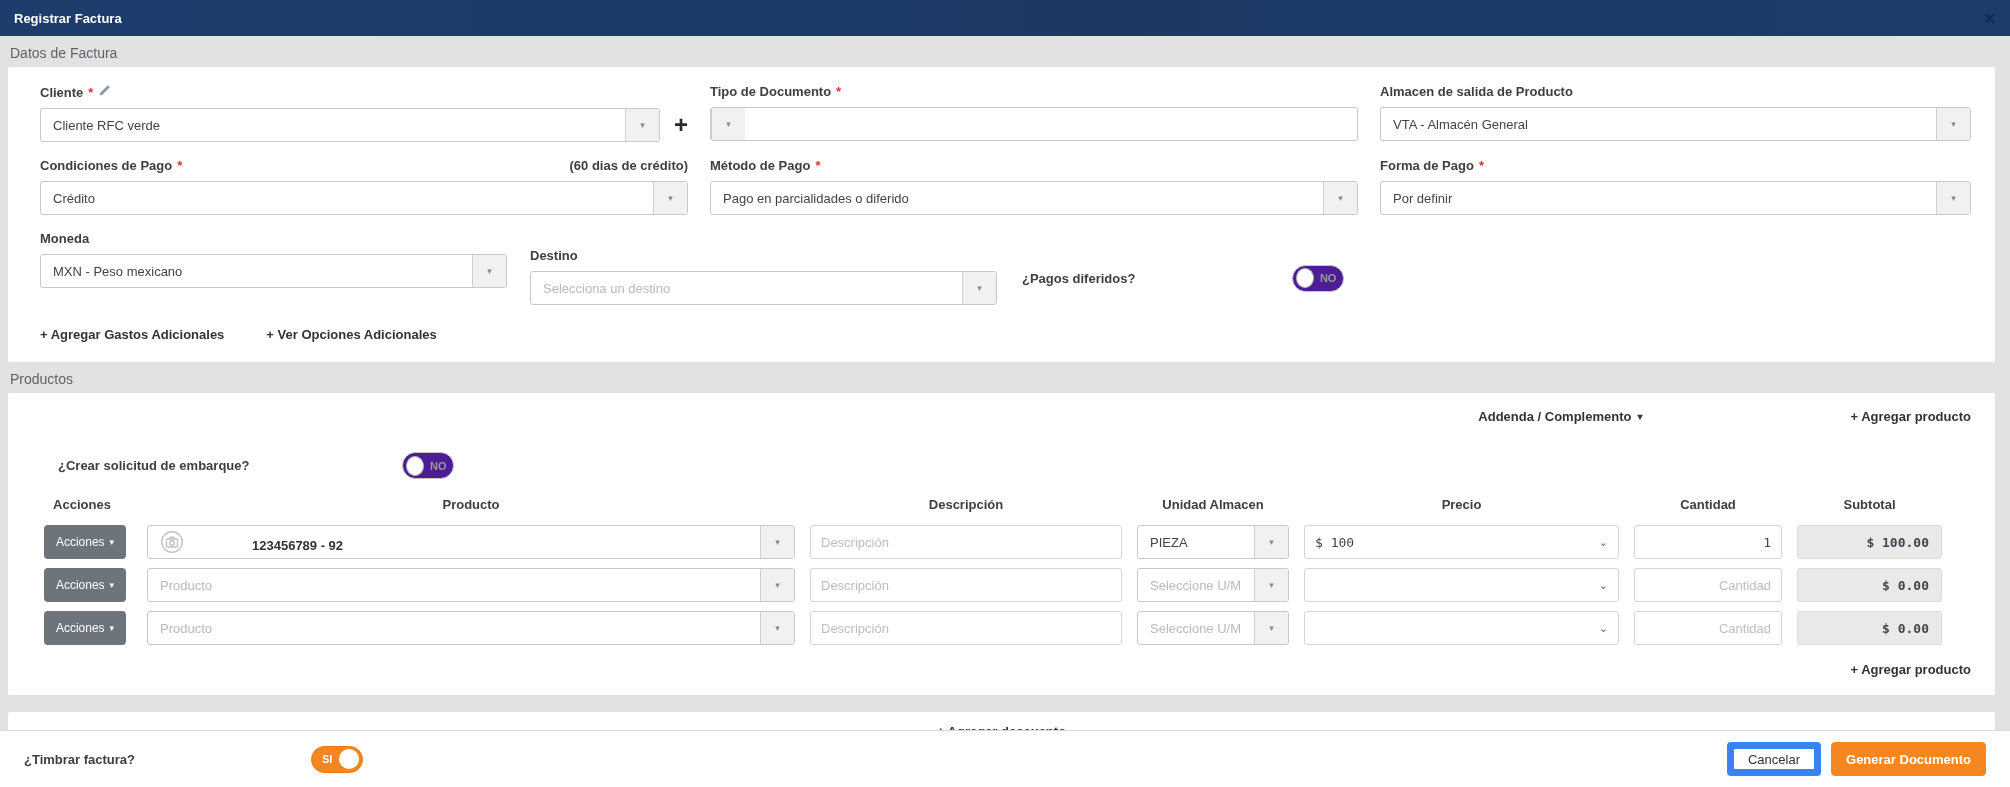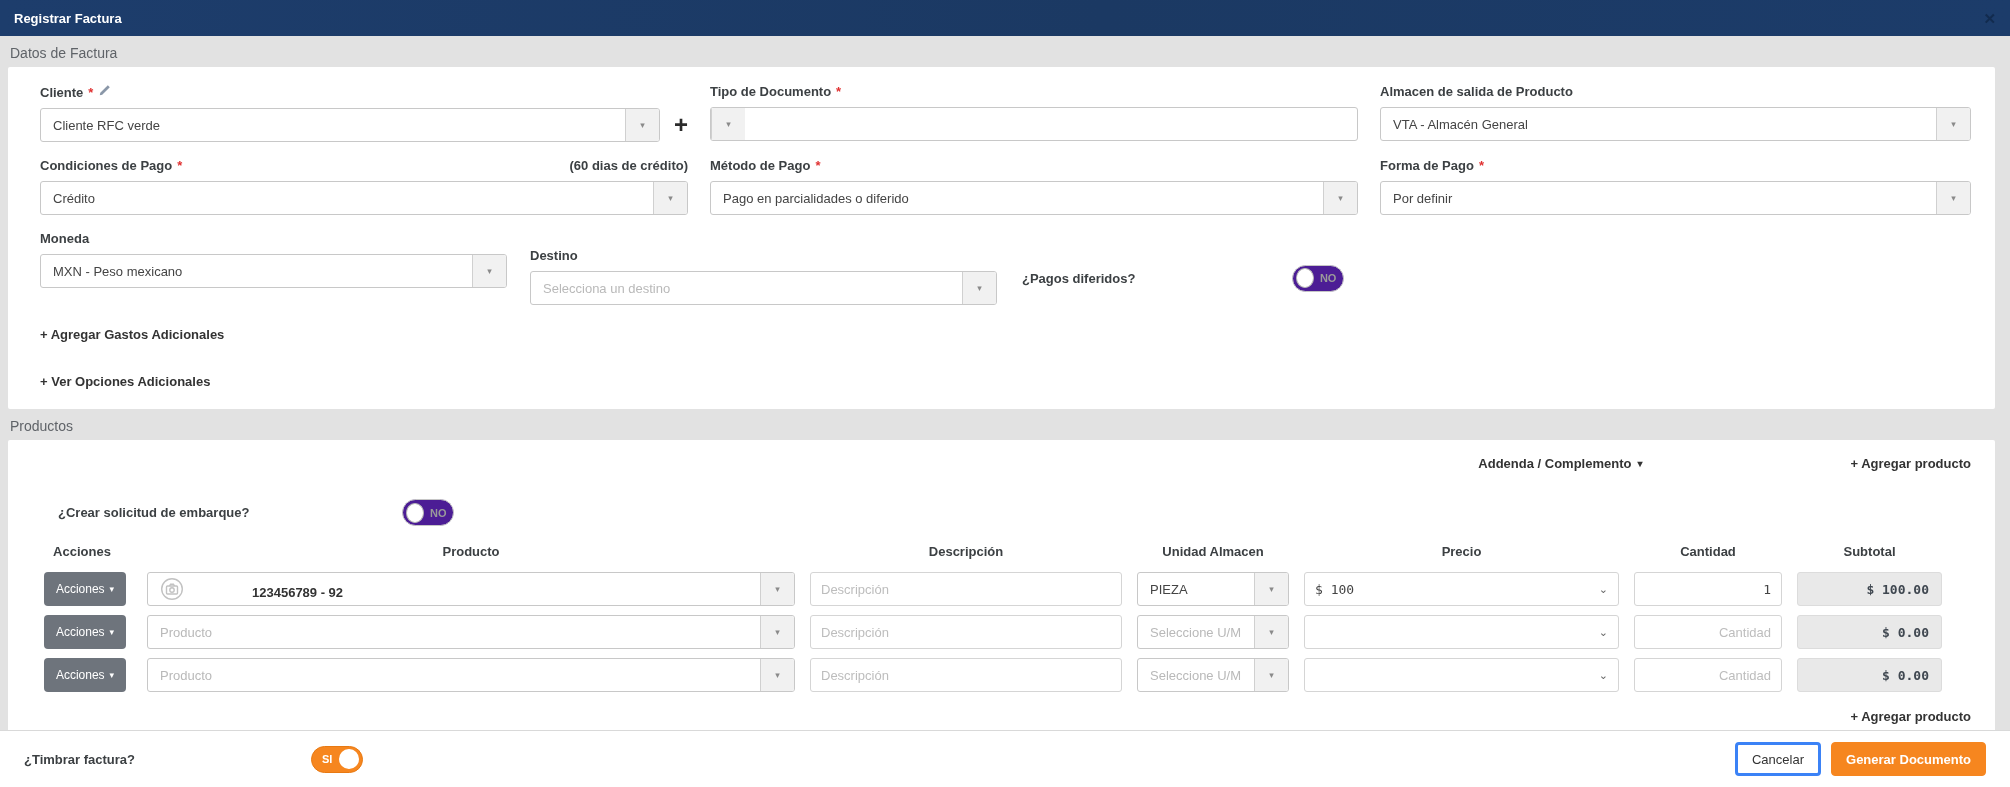--- a/index.html
+++ b/index.html
@@ -75,21 +75,21 @@
   .cliente-row { display: flex; align-items: center; gap: 14px; }
   .cliente-row .sel2 { flex: 1; }
   .plus-btn { font-size: 24px; font-weight: bold; color: #2b2b2b; cursor: pointer; line-height: 1; }
   .label-split { display: flex; justify-content: space-between; }
   .row3 { display: flex; margin-top: 16px; }
   .moneda-block { width: 467px; }
   .destino-block { width: 467px; margin-left: 23px; margin-top: 17px; }
   .pagos-block { display: flex; align-items: center; margin-left: 25px; margin-top: 20px; }
   .pagos-block .fld-label { margin-bottom: 0; }
   .pagos-block .toggle { margin-left: 157px; }
-  .links-row { display: flex; gap: 32px; padding: 22px 0 8px 0; flex-direction: column; }
+  .links-row { display: flex; gap: 42px; padding: 22px 0 8px 0; }
   
   .card2 { padding: 12px 24px 10px 24px; }
   .prod-topbar { display: flex; justify-content: flex-end; align-items: center; padding: 4px 0 2px 0; }
   .addenda { font-weight: bold; font-size: 13px; color: #333; cursor: pointer; margin-right: 208px; display: flex; align-items: center; gap: 6px; }
   .addenda .caret { font-size: 10px; color: #333; }
   .embarque-row { display: flex; align-items: center; margin: 26px 0 18px 26px; }
   .embarque-row .fld-label { margin-bottom: 0; }
   .embarque-row .toggle { margin-left: 153px; }
   .ptable { display: grid; grid-template-columns: 100px 648px 312px 152px 315px 148px 145px; column-gap: 15px; row-gap: 9px; align-items: center; }
   .ptable .th { font-weight: bold; font-size: 13px; text-align: center; color: #3c4043; padding-bottom: 4px; }
@@ -125,21 +125,21 @@
     background: #ffffff; border-top: 1px solid #d9d9d9;
     display: flex; align-items: center; padding: 0 24px;
   }
   .modal-footer .fld-label { margin-bottom: 0; }
   .modal-footer .toggle { margin-left: 176px; }
   .btn {
     height: 34px; border-radius: 4px; font-size: 13px; cursor: pointer;
     display: inline-flex; align-items: center; justify-content: center; padding: 0 14px;
     font-family: "Liberation Sans", sans-serif;
   }
-  .btn-cancel { background: #fff; border: 3px solid #3b82f6; color: #333; margin-left: auto; }
+  .btn-cancel { background: #fff; border: 7px solid #3b82f6; color: #333; margin-left: auto; }
   .btn-primary { background: #f6861f; border: 1px solid #f6861f; color: #fff; font-weight: bold; margin-left: 10px; }
 </style>
 </head>
 <body>
 
 <div class="modal-header">
   <span class="modal-title">Registrar Factura</span>
   <span class="modal-close">✕</span>
 </div>
 

